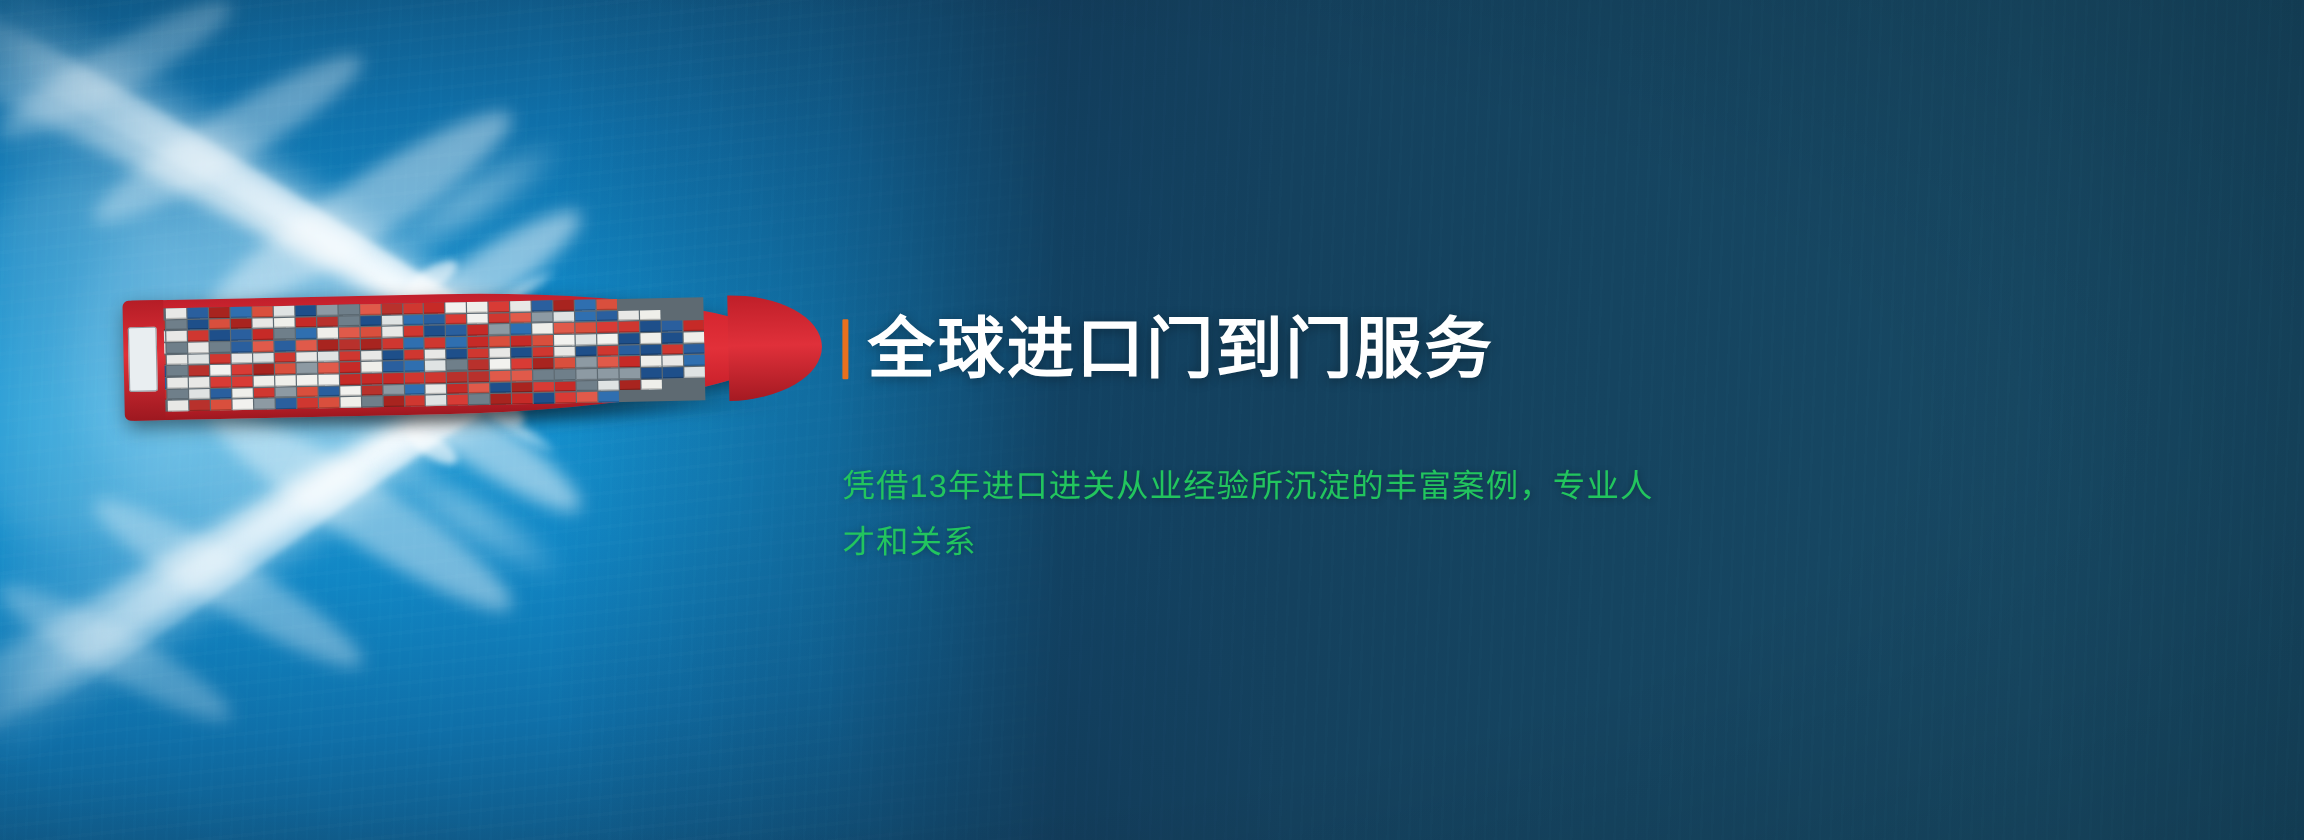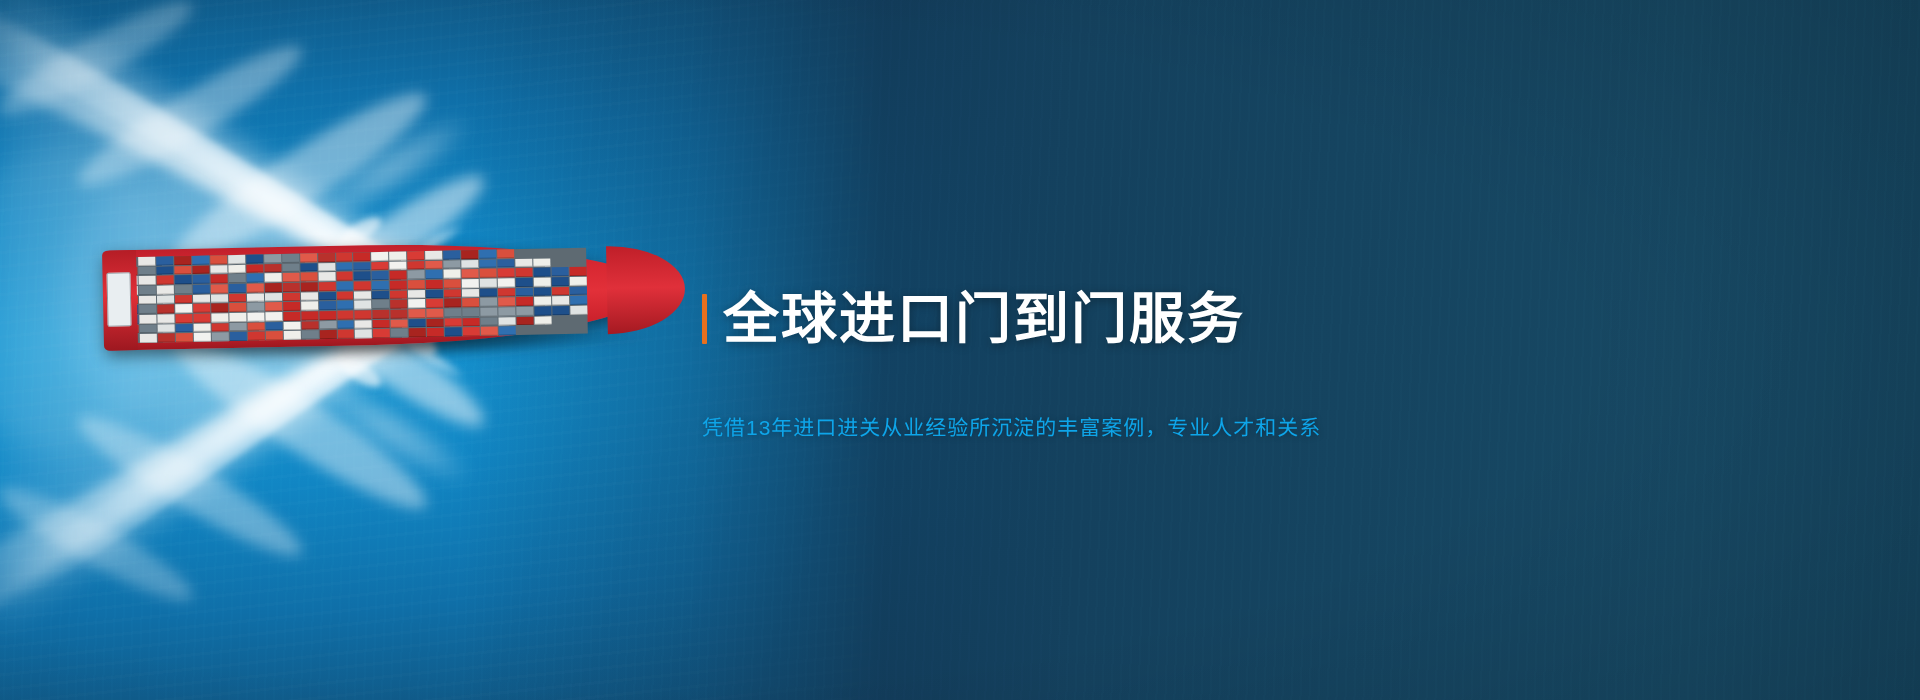--- a/index.html
+++ b/index.html
@@ -129,21 +129,21 @@
   }
   .subheadline{
     margin-top:36px;
     font-size:42px; font-weight:400; color:#f2f7fb;
     letter-spacing:4px; line-height:1.1;
     text-shadow:0 2px 8px rgba(0,0,0,.3);
     white-space:nowrap;
   }
   .desc{
     margin-top:26px;
-    font-size:21px; font-weight:400; color:#0ea5e9;
+    font-size:27px; font-weight:400; color:#22c55e;
     line-height:1.72; letter-spacing:1px;
     max-width:700px;
     text-shadow:0 1px 6px rgba(0,0,0,.3);
   }
   .desc p{ margin:0; }
 </style>
 </head>
 <body>
 
 <div class="banner">

